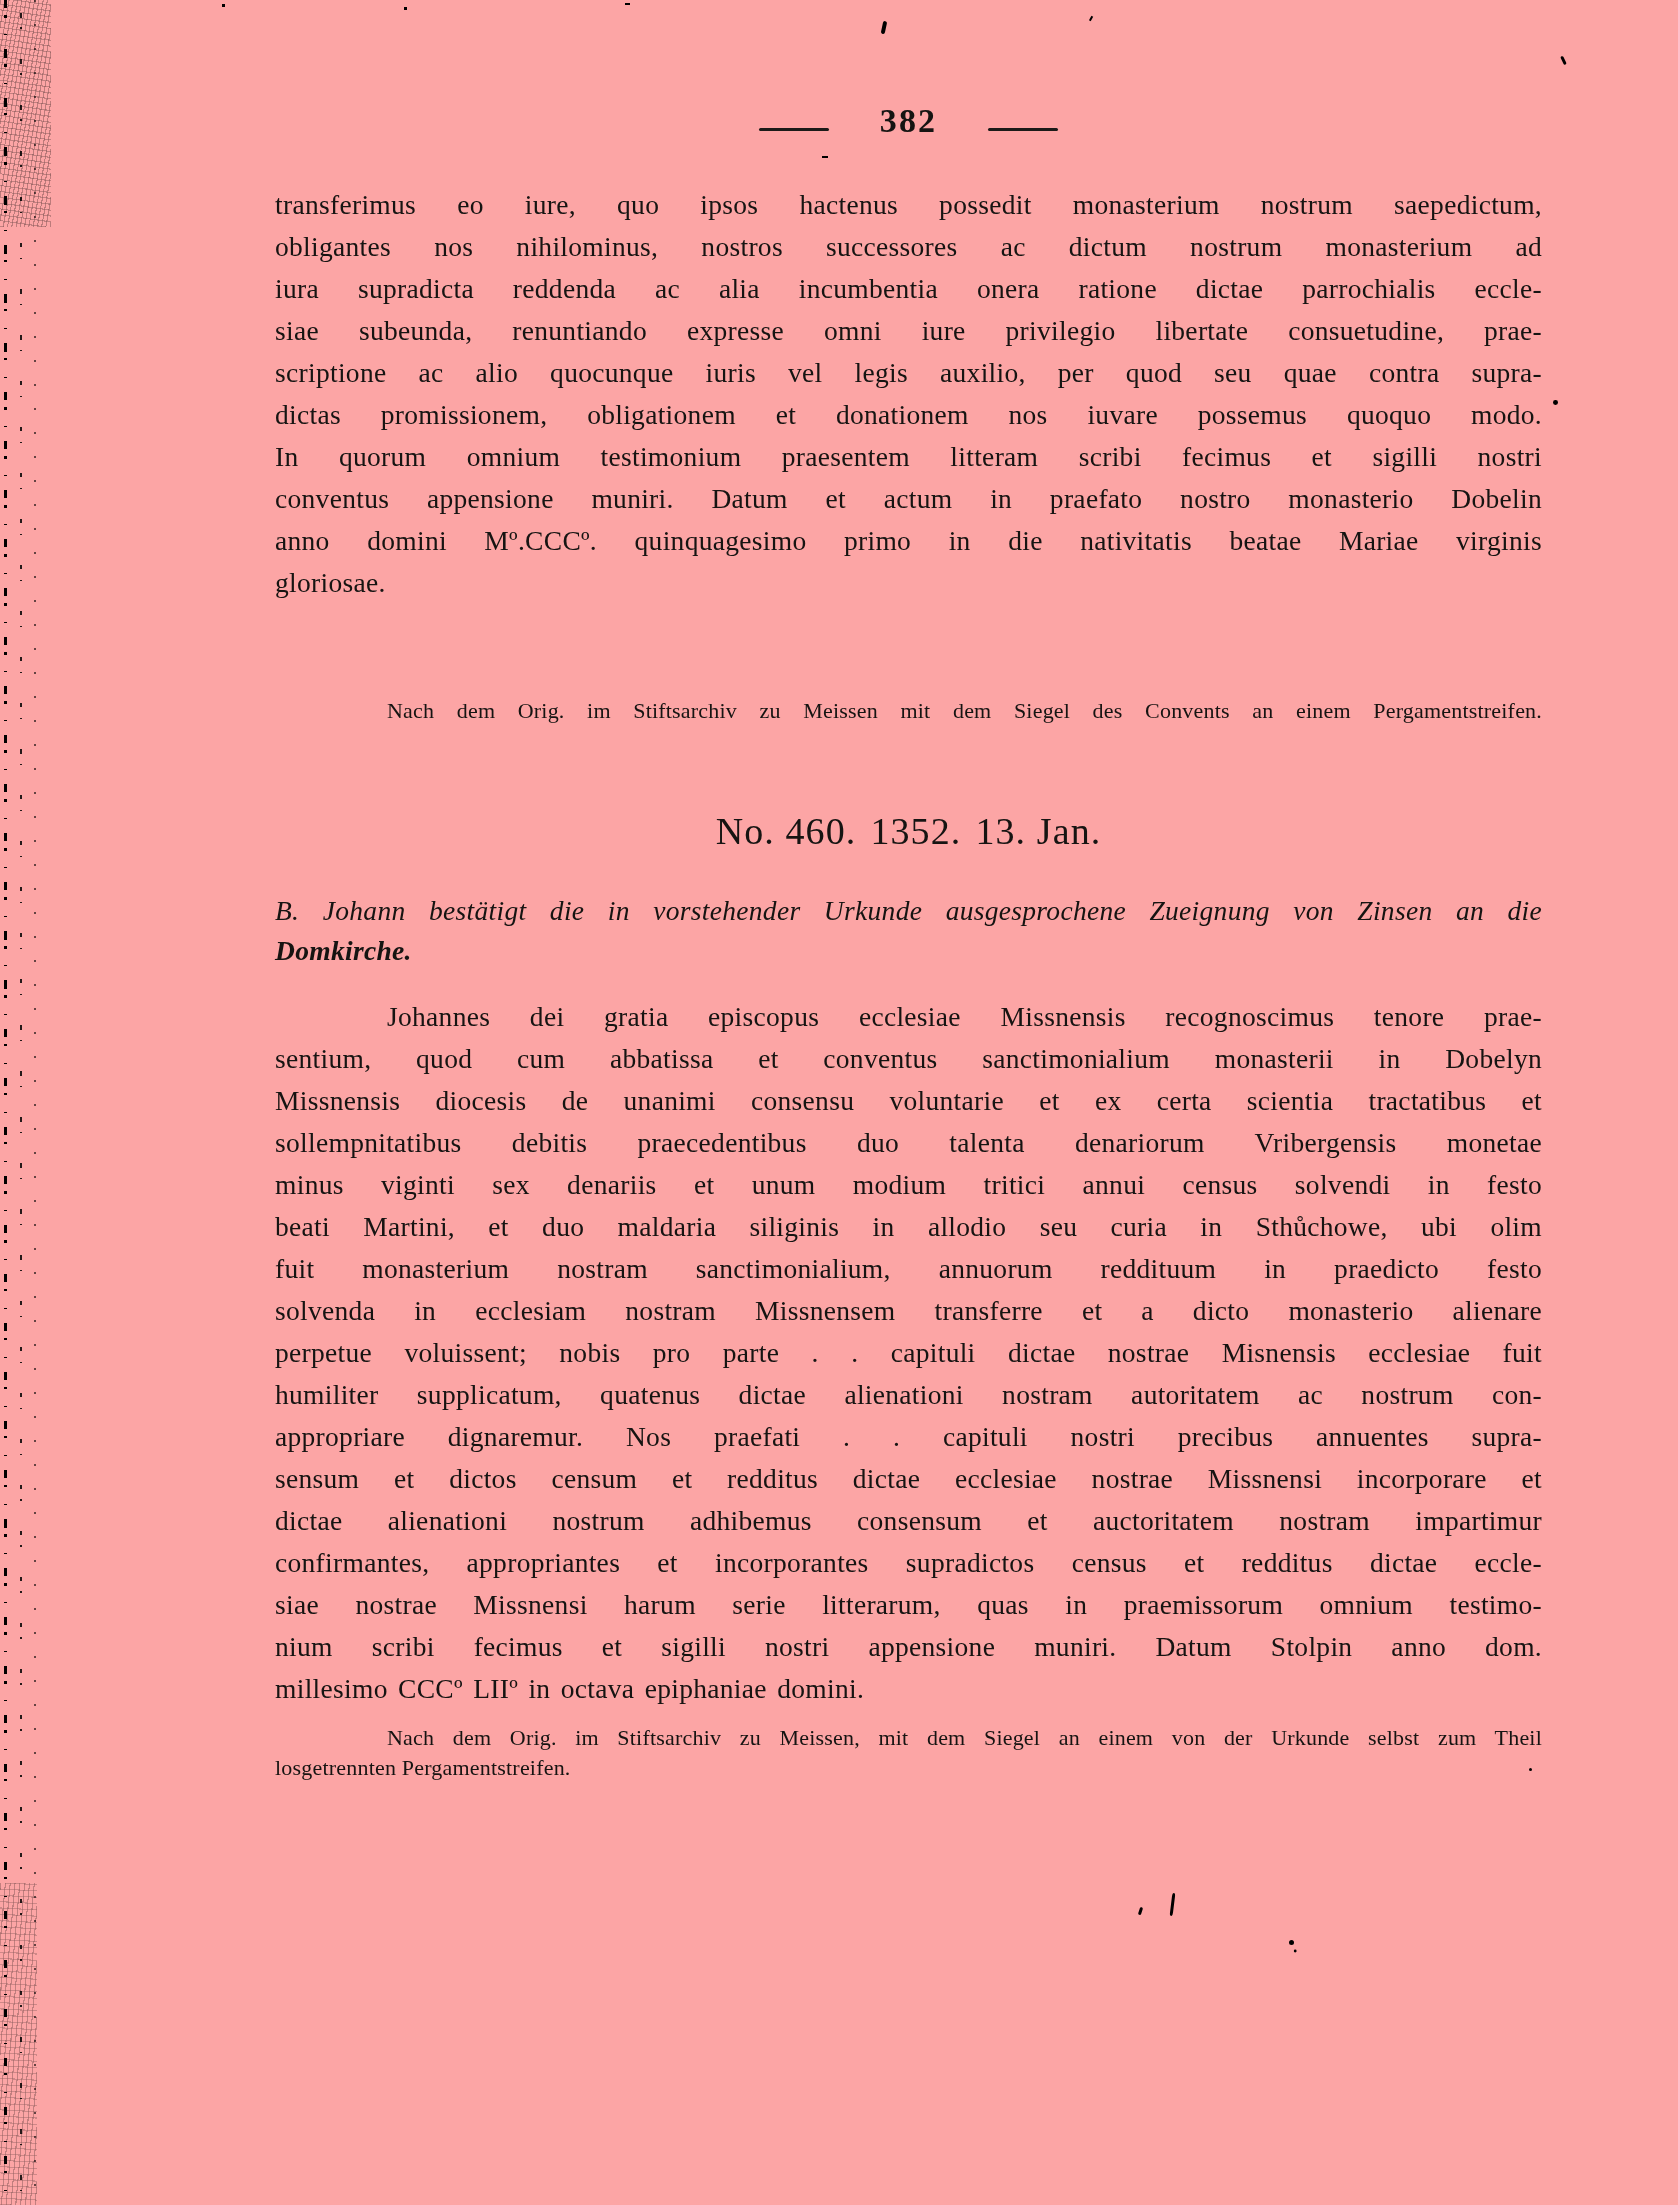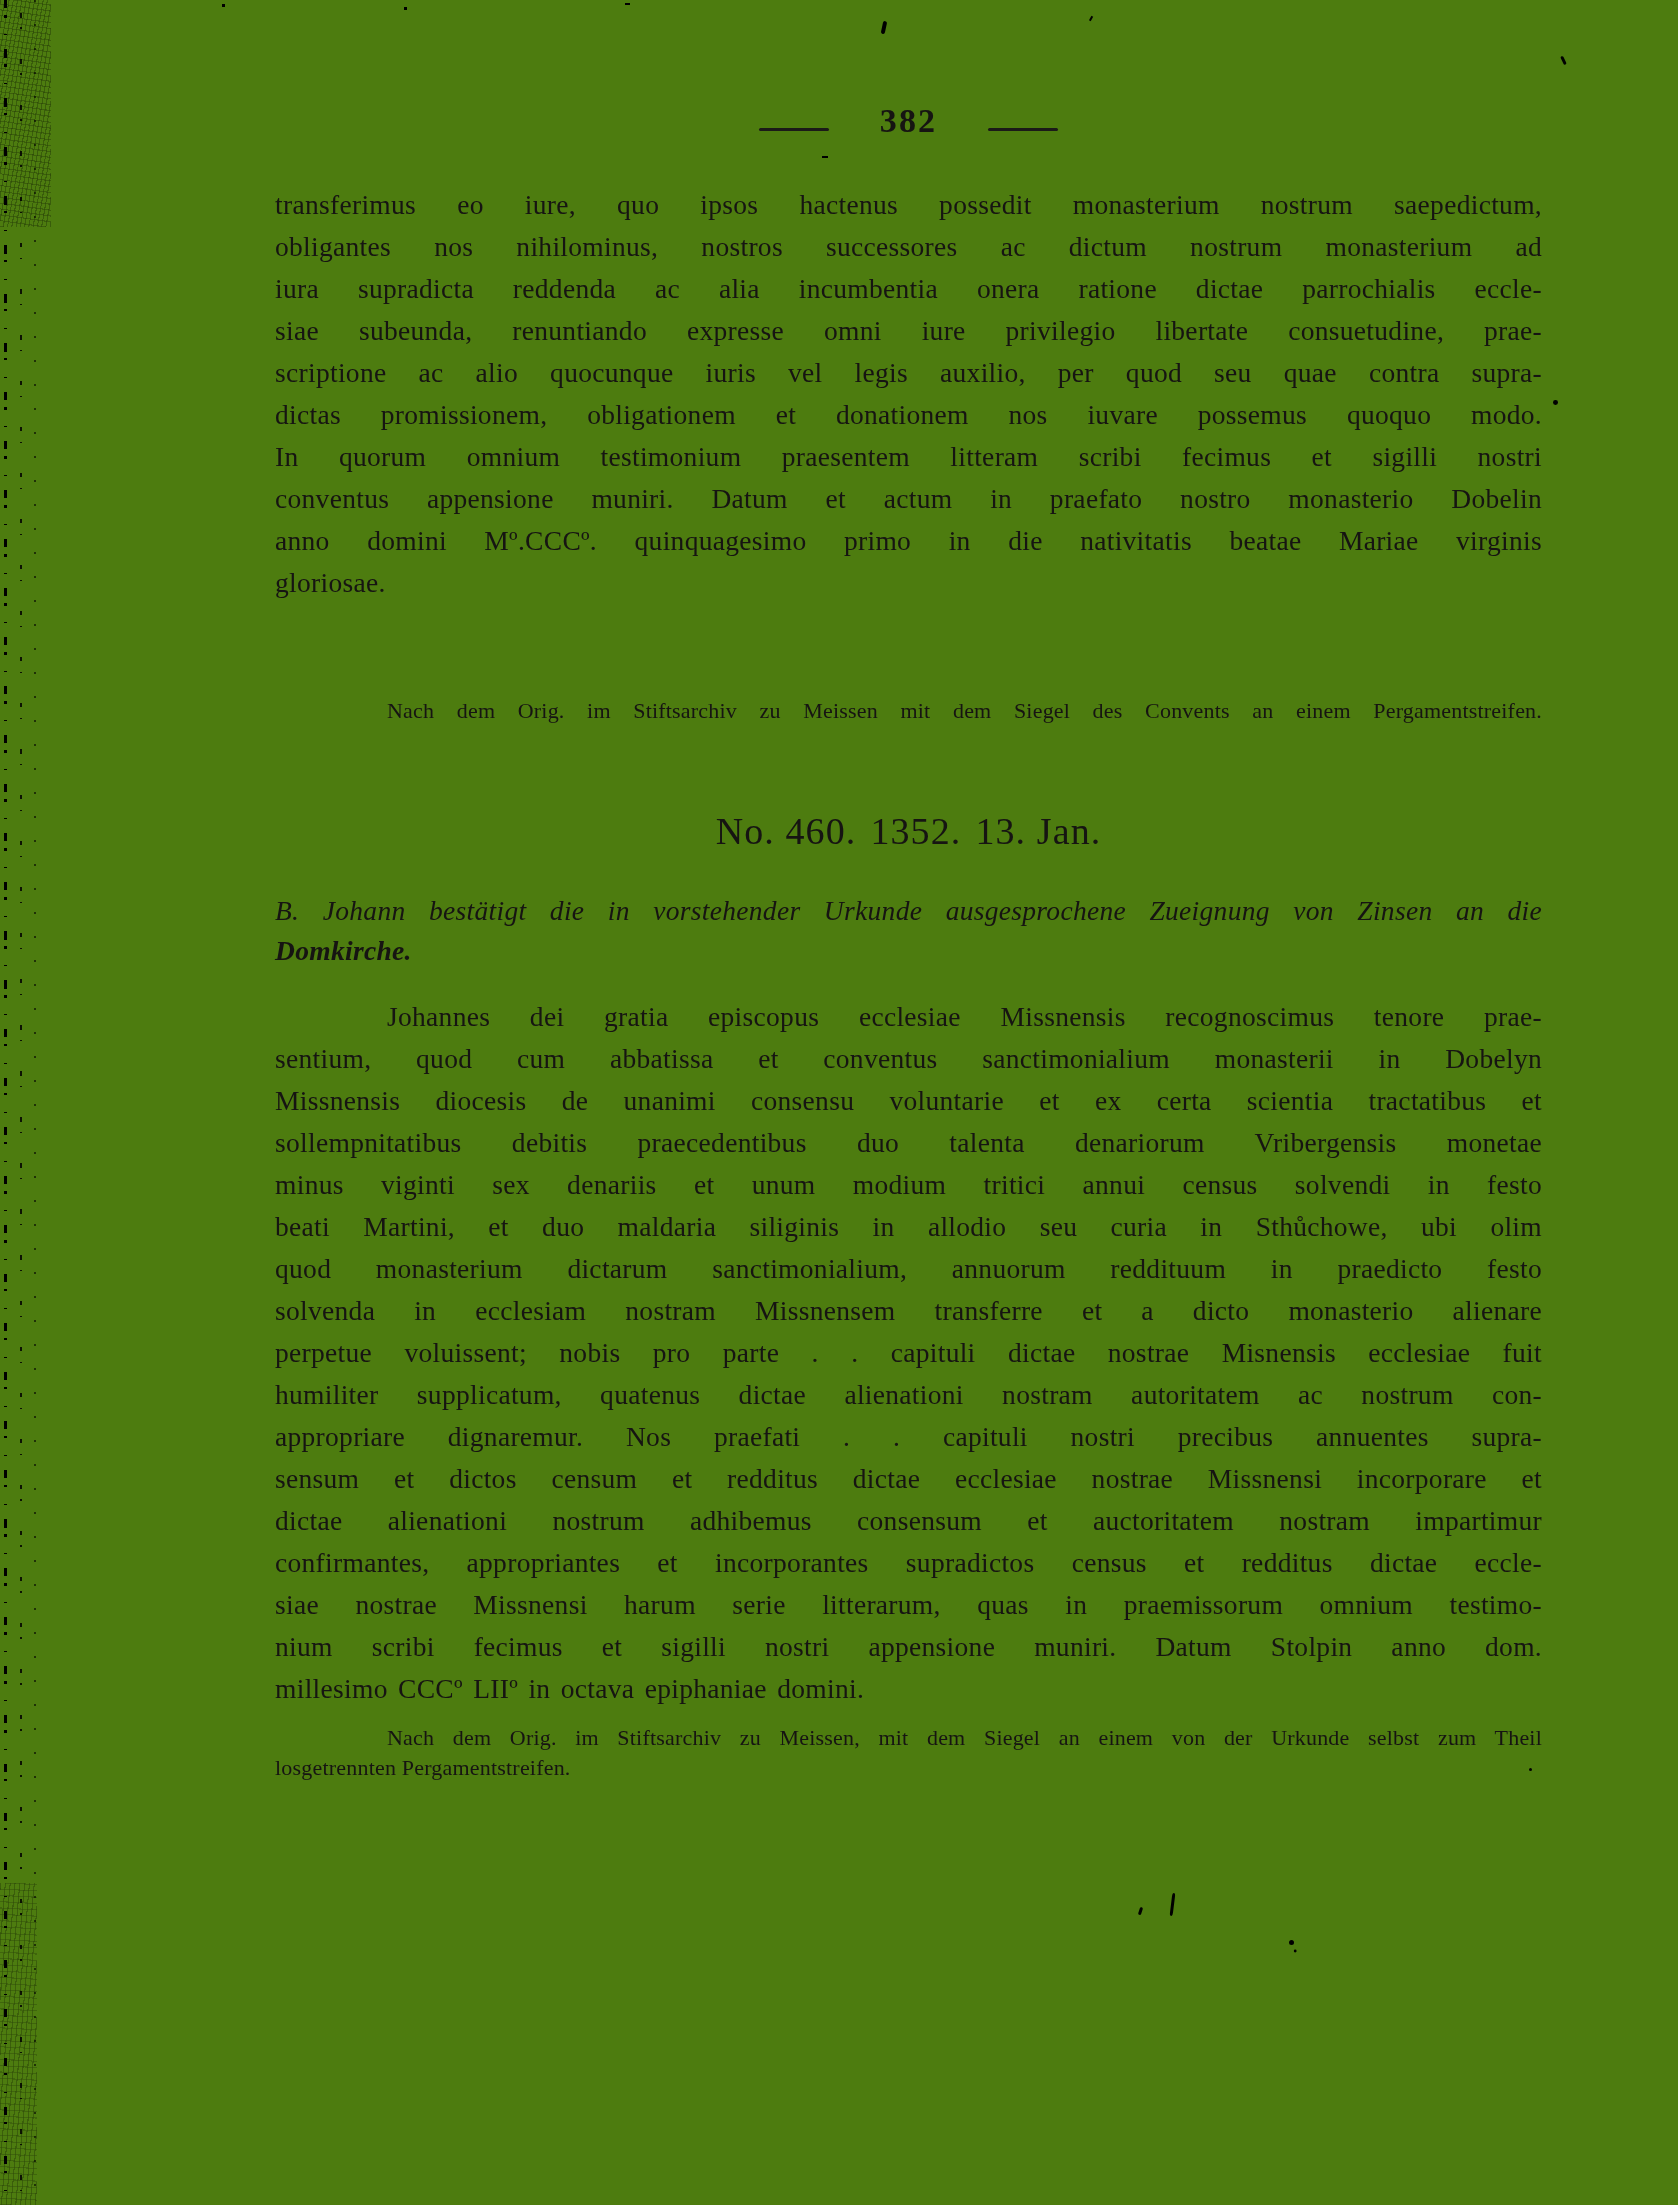--- a/index.html
+++ b/index.html
@@ -1,20 +1,20 @@
 <!DOCTYPE html>
 <html style="font-size:8.5px"><head>
 <meta charset="utf-8">
 <style>
   html, body { margin: 0; padding: 0; background: #e8e8e4; }
   .page {
     position: relative;
     width: 1679px;
     height: 2205px;
-    background: #4d7c0f;
+    background: #fca5a5;
     color: #161412;
     font-family: "Liberation Serif", "DejaVu Serif", serif;
     overflow: hidden;
   }
   .column {
     position: absolute;
     left: 275px;
     top: 0;
     width: 1267px;
   }
@@ -203,21 +203,21 @@
       <div class="sline c">Domkirche.</div>
     </div>
 
     <section class="para p2">
       <div class="line j indent">Johannes dei gratia episcopus ecclesiae Missnensis recognoscimus tenore prae-</div>
       <div class="line j">sentium, quod cum abbatissa et conventus sanctimonialium monasterii in Dobelyn</div>
       <div class="line j">Missnensis diocesis de unanimi consensu voluntarie et ex certa scientia tractatibus et</div>
       <div class="line j">sollempnitatibus debitis praecedentibus duo talenta denariorum Vribergensis monetae</div>
       <div class="line j">minus viginti sex denariis et unum modium tritici annui census solvendi in festo</div>
       <div class="line j">beati Martini, et duo maldaria siliginis in allodio seu curia in Sthůchowe, ubi olim</div>
-      <div class="line j">quod monasterium dictarum sanctimonialium, annuorum reddituum in praedicto festo</div>
+      <div class="line j">fuit monasterium nostram sanctimonialium, annuorum reddituum in praedicto festo</div>
       <div class="line j">solvenda in ecclesiam nostram Missnensem transferre et a dicto monasterio alienare</div>
       <div class="line j">perpetue voluissent; nobis pro parte . . capituli dictae nostrae Misnensis ecclesiae fuit</div>
       <div class="line j">humiliter supplicatum, quatenus dictae alienationi nostram autoritatem ac nostrum con-</div>
       <div class="line j">appropriare dignaremur. Nos praefati . . capituli nostri precibus annuentes supra-</div>
       <div class="line j">sensum et dictos censum et redditus dictae ecclesiae nostrae Missnensi incorporare et</div>
       <div class="line j">dictae alienationi nostrum adhibemus consensum et auctoritatem nostram impartimur</div>
       <div class="line j">confirmantes, appropriantes et incorporantes supradictos census et redditus dictae eccle-</div>
       <div class="line j">siae nostrae Missnensi harum serie litterarum, quas in praemissorum omnium testimo-</div>
       <div class="line j">nium scribi fecimus et sigilli nostri appensione muniri. Datum Stolpin anno dom.</div>
       <div class="line last">millesimo CCCº LIIº in octava epiphaniae domini.</div>

